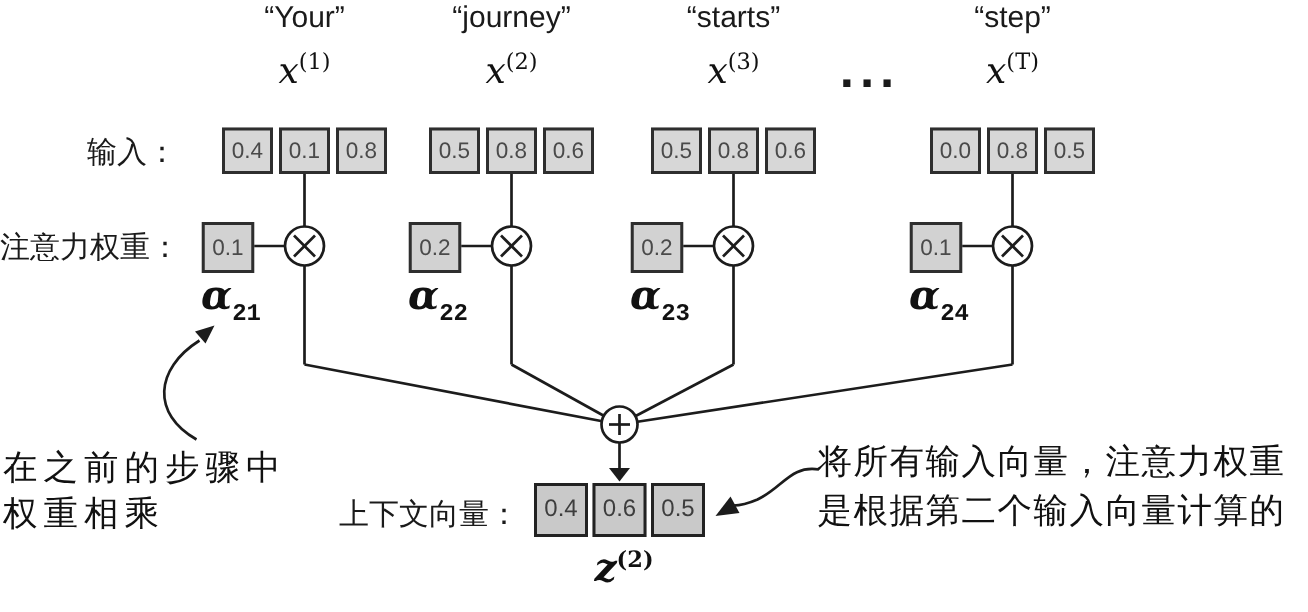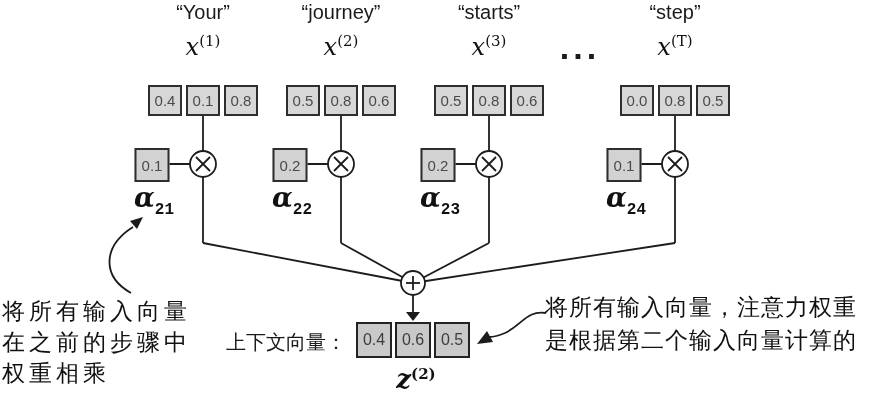--- a/index.html
+++ b/index.html
@@ -124,20 +124,22 @@
       <path d="M 131 293 C 101 276, 103 246, 133 227"></path>
       <polygon points="143,217 137,229 130,221" fill="#1c1c1c" stroke="none"></polygon>
     </g>
 
     <g>
       <path d="M 546 313 C 527 310, 522 325, 505 333 C 498 336, 493 337, 489 337"></path>
       <polygon points="477,344 487,331 493,342" fill="#1c1c1c" stroke="none"></polygon>
     </g>
   </svg>
 
+  <div id="input-label" class="row-label">输入：</div>
+  <div id="attn-label" class="row-label">注意力权重：</div>
   <div id="ctx-label" class="row-label">上下文向量：</div>
   <div id="dots">...</div>
 
   <div class="word c0">“Your”</div>
   <div class="xvar c0"><span class="mvar">x</span><span class="sup">(1)</span></div>
   <div class="vec c0">
     <span class="cell">0.4</span>
     <span class="cell">0.1</span>
     <span class="cell">0.8</span>
   </div>
@@ -175,21 +177,20 @@
   <div class="alpha c3"><span class="mvar">α</span><span class="sub">24</span></div>
 
   <div id="ctx-vec">
     <span class="ctx-cell">0.4</span>
     <span class="ctx-cell">0.6</span>
     <span class="ctx-cell">0.5</span>
   </div>
   <div id="zvar"><span class="mvar">z</span><span class="sup">(2)</span></div>
 
   <div id="annot-left" class="annot">
-    <div>将所有输入向量</div>
     <div>在之前的步骤中</div>
     <div>权重相乘</div>
   </div>
   <div id="annot-right" class="annot">
     <div>将所有输入向量，注意力权重</div>
     <div>是根据第二个输入向量计算的</div>
   </div>
 
 </div>
 

